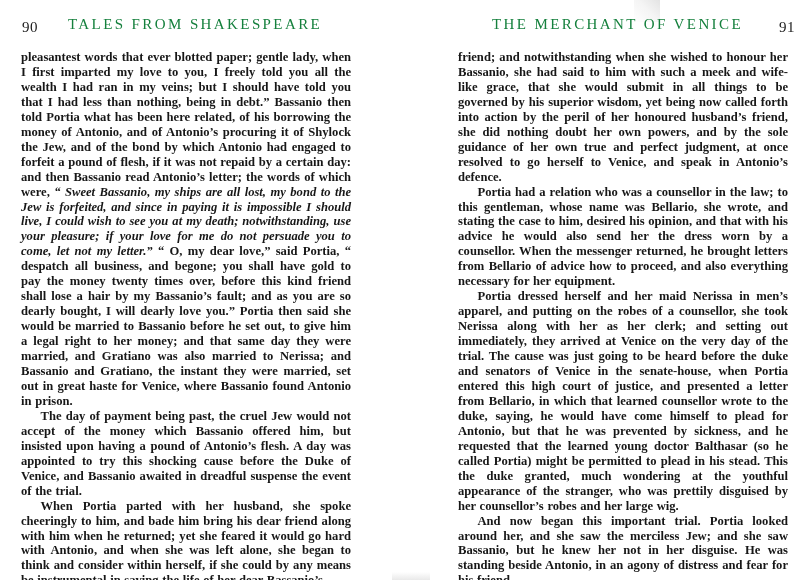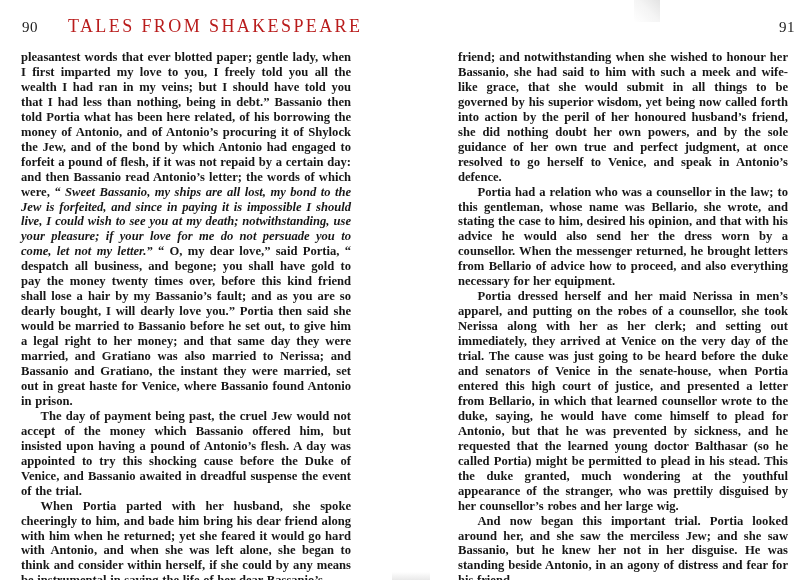--- a/index.html
+++ b/index.html
@@ -54,24 +54,24 @@
     letter-spacing: 0.5px;
     font-variant-numeric: oldstyle-nums;
     color: #1b1b1b;
   }
   .folio-verso { left: 22px; }
   .folio-recto { right: 14px; margin-left: 42px; }
 
   .head-title {
     position: absolute;
     top: 0;
-    font-size: 18px;
+    font-size: 15px;
     letter-spacing: 2.4px;
     white-space: nowrap;
-    color: #b91c1c;
+    color: #15803d;
   }
   .head-verso { left: 68px; }
   .head-recto { right: 66px; }
 
   
   .column {
     position: absolute;
     top: 50px;
     width: 330px;
     font-size: 12.6px;
@@ -101,20 +101,21 @@
 <body>
 
 <div class="page">
 
   <div class="scan-edge-tr"></div>
   <div class="scan-edge-bc"></div>
 
   <div class="running-head">
     <span class="folio folio-verso">90</span>
     <span class="head-title head-verso">TALES FROM SHAKESPEARE</span>
+    <span class="head-title head-recto">THE MERCHANT OF VENICE</span>
     <span class="folio folio-recto">91</span>
   </div>
 
   <div class="column column-left">
     <p class="no-indent"><span>pleasantest words that ever blotted paper; gentle lady, when I first imparted my love to you, I freely told you all the wealth I had ran in my veins; but I should have told you that I had less than nothing, being in debt.” Bassanio then told Portia what has been here related, of his borrowing the money of Antonio, and of Antonio’s procuring it of Shylock the Jew, and of the bond by which Antonio had engaged to forfeit a pound of flesh, if it was not repaid by a certain day: and then Bassanio read Antonio’s letter; the words of which were, </span><span class="letter-quote">“&nbsp;<span>Sweet Bassanio, my ships are all lost, my bond to the Jew is forfeited, and since in paying it is impossible I should live, I could wish to see you at my death; notwithstanding, use your pleasure; if your love for me do not persuade you to come, let not my letter.</span>”</span><span> “ O, my dear love,” said Portia, “ despatch all business, and begone; you shall have gold to pay the money twenty times over, before this kind friend shall lose a hair by my Bassanio’s fault; and as you are so dearly bought, I will dearly love you.” Portia then said she would be married to Bassanio before he set out, to give him a legal right to her money; and that same day they were married, and Gratiano was also married to Nerissa; and Bassanio and Gratiano, the instant they were married, set out in great haste for Venice, where Bassanio found Antonio in prison.</span></p>
 
     <p><span>The day of payment being past, the cruel Jew would not accept of the money which Bassanio offered him, but insisted upon having a pound of Antonio’s flesh. A day was appointed to try this shocking cause before the Duke of Venice, and Bassanio awaited in dreadful suspense the event of the trial.</span></p>
 
     <p><span>When Portia parted with her husband, she spoke cheeringly to him, and bade him bring his dear friend along with him when he returned; yet she feared it would go hard with Antonio, and when she was left alone, she began to think and consider within herself, if she could by any means be instrumental in saving the life of her dear Bassanio’s</span></p>
   </div>

